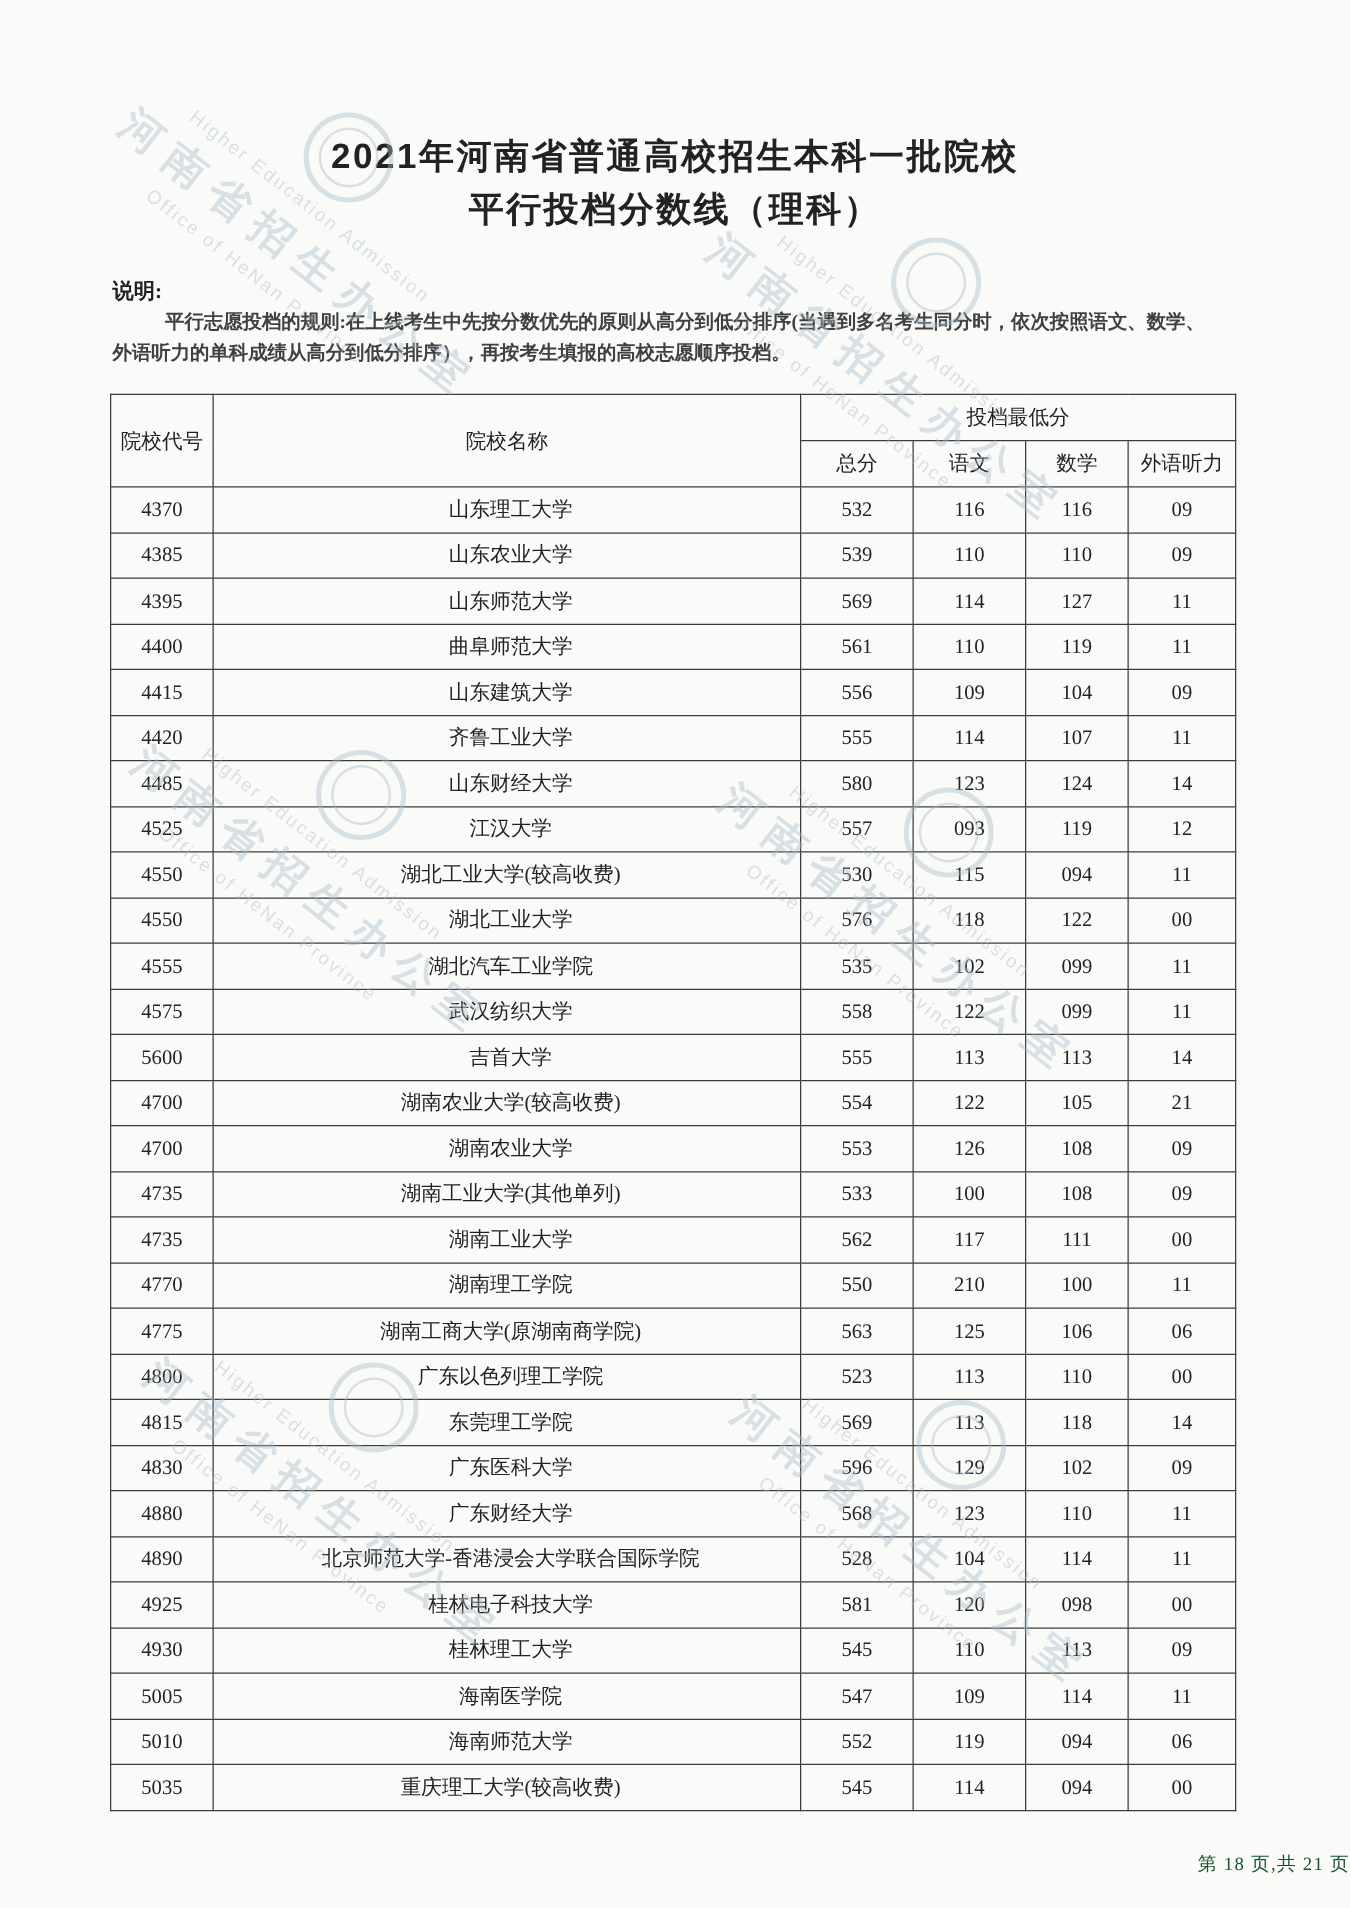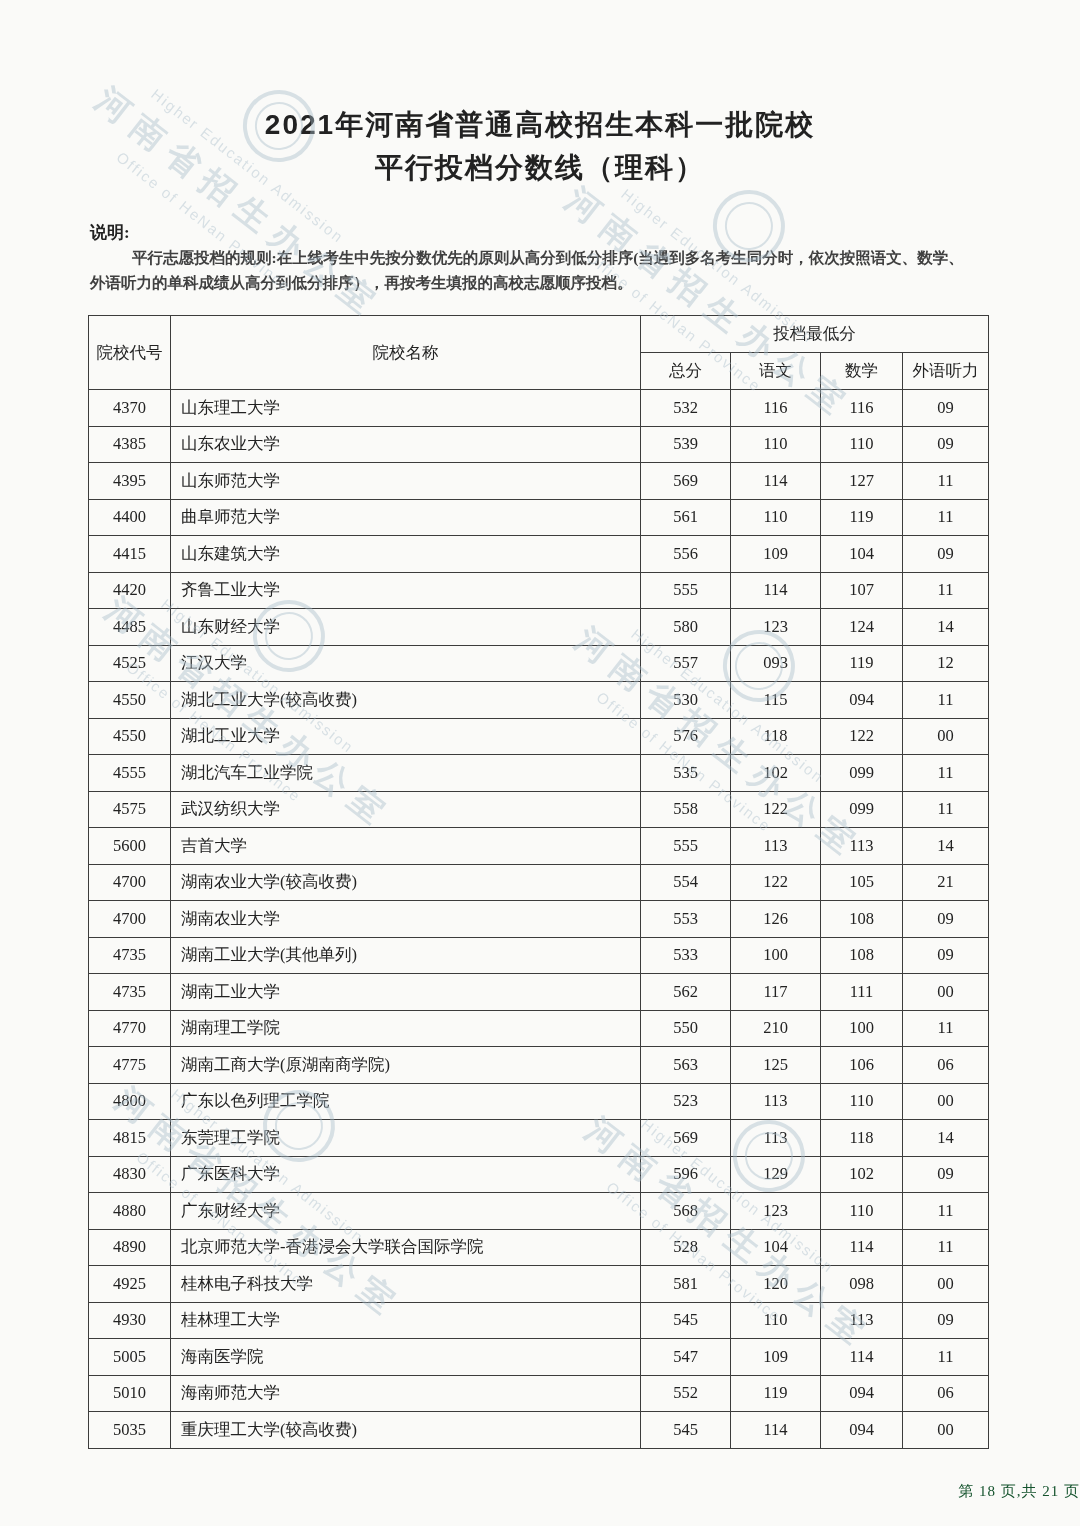--- a/index.html
+++ b/index.html
@@ -86,21 +86,21 @@
   }
   table.score th, table.score td{
     border:1.5px solid #3c3c3c;
     font-weight:normal;
     padding:0 4px;
     overflow:hidden;
     white-space:nowrap;
   }
   table.score thead th{height:36px;text-align:center;margin-left:24px;}
   table.score tbody td{height:35.5px;text-align:center;}
-  table.score tbody td.col-name{text-align:left;padding-left:10px;}
+  table.score tbody td.col-name{text-align:center;padding-left:10px;}
 
   
   .footer{
     position:absolute;top:1482px;left:0;width:100%;
     text-align:right;font-size:15px;color:#14532d;z-index:2;
     letter-spacing:1px;
   }
 </style>
 </head>
 <body>

